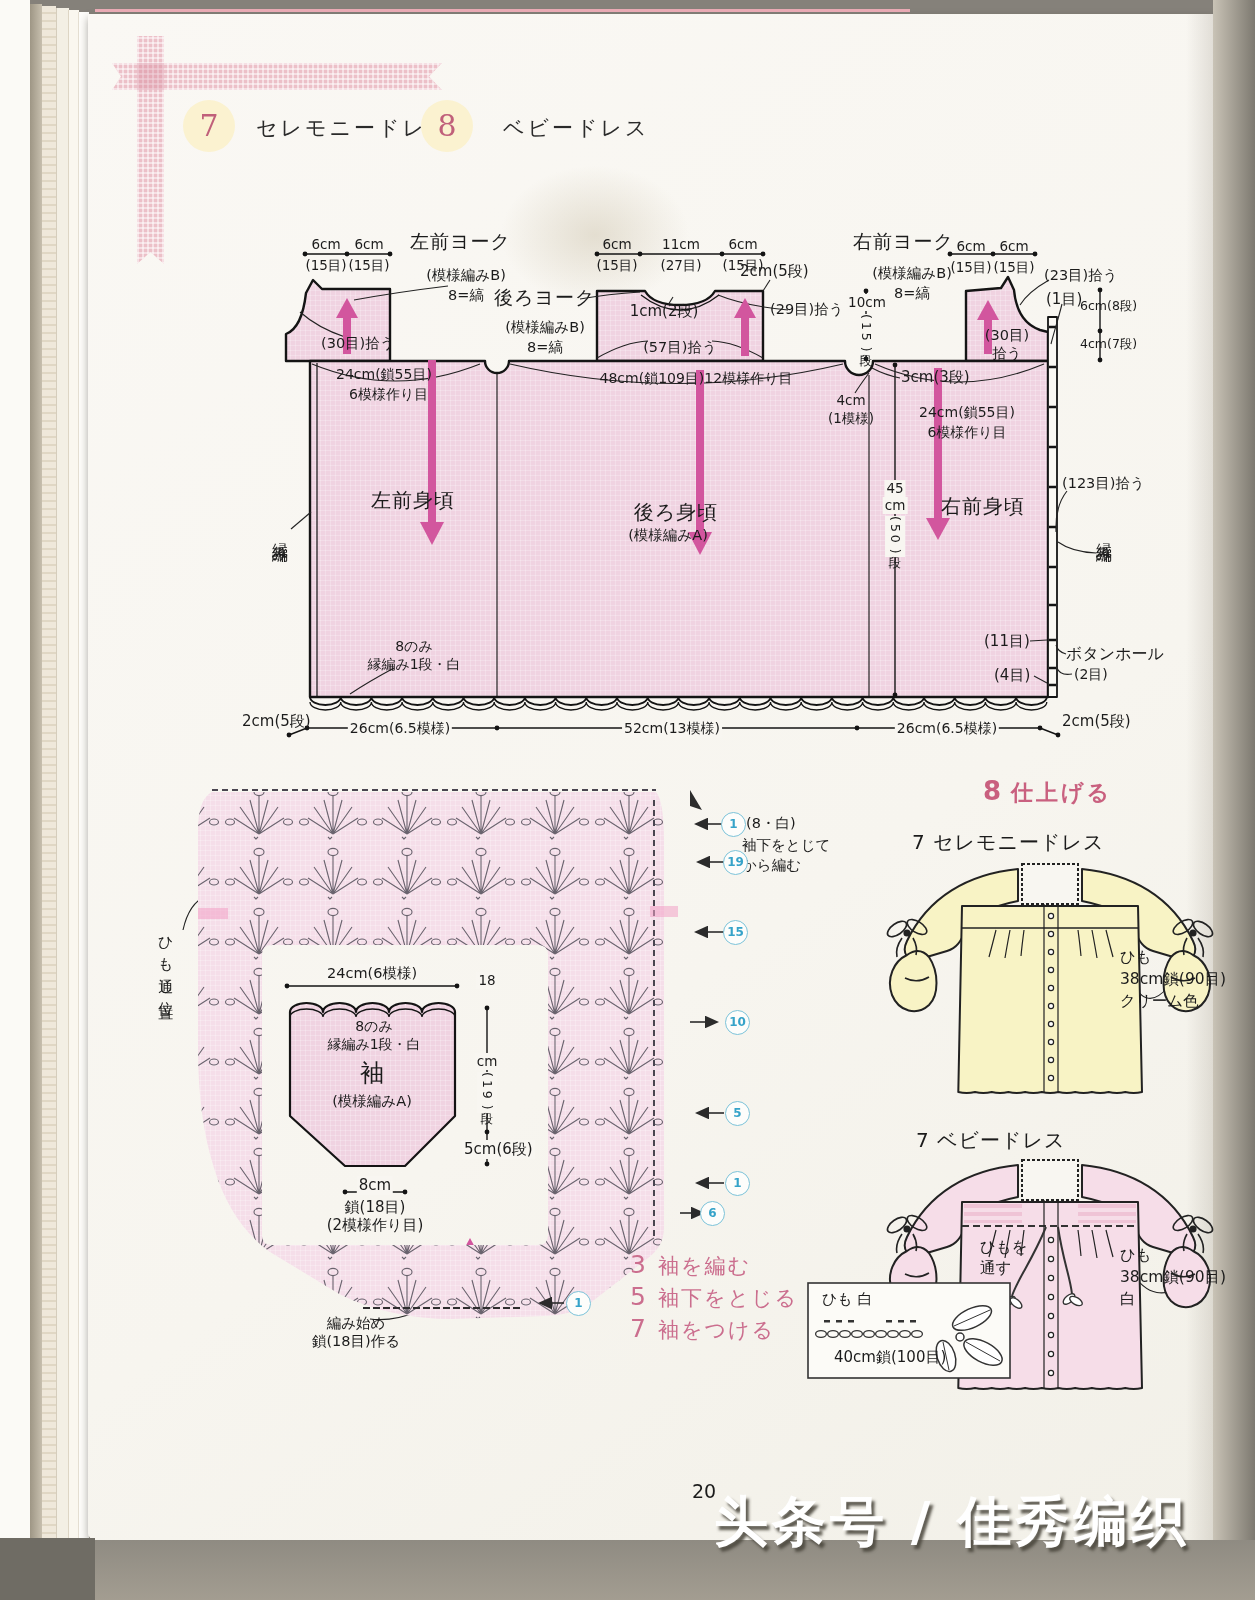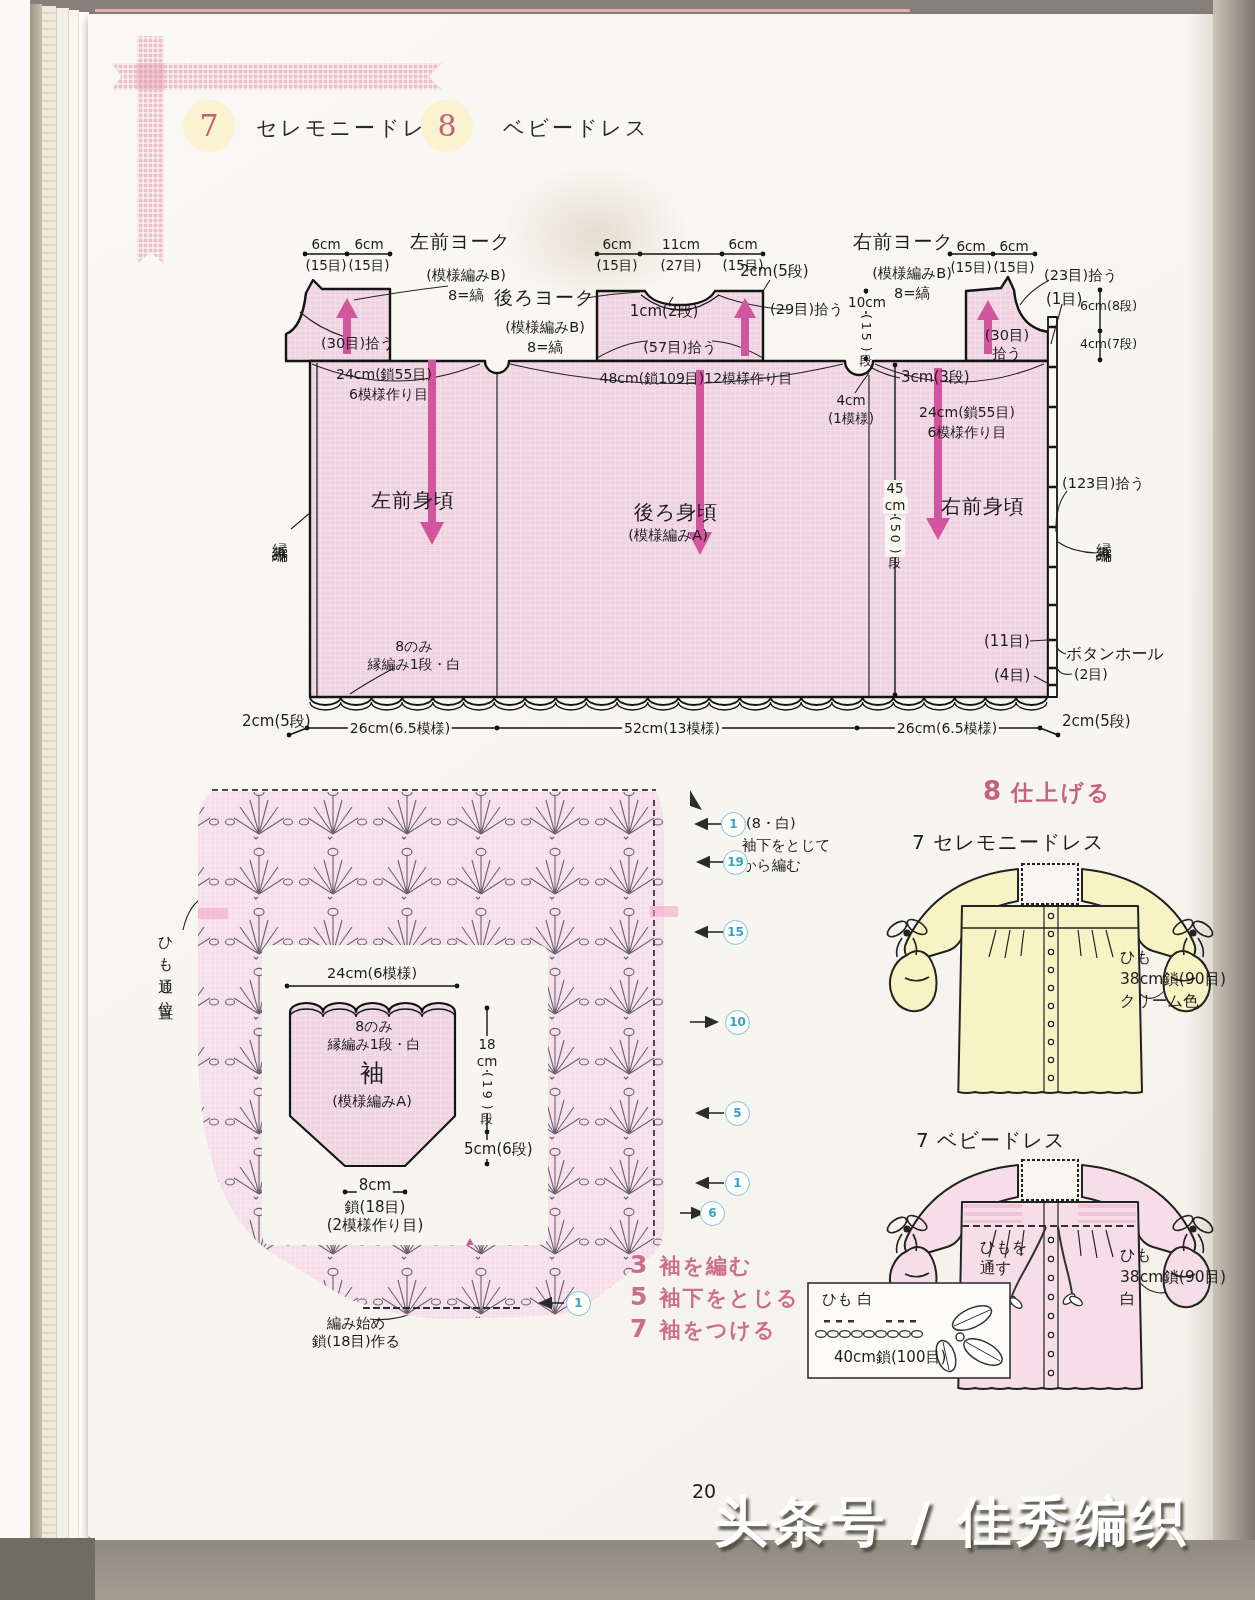--- a/index.html
+++ b/index.html
@@ -45,21 +45,21 @@
   .c{transform:translateX(-50%);}
   .s12{font-size:12.5px;} .s13{font-size:15px;text-align:right;} .s14{font-size:14px;} .s145{font-size:14.5px;}
   .s15{font-size:15px;} .s155{font-size:15.5px;} .s16{font-size:16px;}
   .t19{font-size:19px;letter-spacing:1px;} .t20{font-size:20px;letter-spacing:1px;margin-left:8px;}
   .t24{font-size:24px;}
   .vert{writing-mode:vertical-rl;letter-spacing:3px;}
   .bgw{background:#f8f6f1;padding:0 2px;}
   .cn{position:absolute;width:23px;height:23px;border:1.6px solid #7cc3d9;border-radius:50%;
       color:#36a3c9;font-weight:bold;font-size:12px;line-height:23px;text-align:center;
       background:#fdfdfb;z-index:12;}
-  .step{position:absolute;color:#cb6e8e;font-weight:bold;z-index:12;white-space:nowrap;}
+  .step{position:absolute;color:#cb6e8e;font-weight:normal;z-index:12;white-space:nowrap;}
   .step .n{font-size:25px;margin-right:12px;} .step .x{font-size:21px;letter-spacing:2px;}
   .finhead{position:absolute;color:#c9607f;font-weight:bold;z-index:12;white-space:nowrap;}
   .finhead .n{font-size:26px;margin-right:10px;} .finhead .x{font-size:22px;letter-spacing:3px;text-align:right;}
   .wm{position:absolute;left:714px;top:1486px;font-size:54px;font-weight:bold;color:#ffffff;
       letter-spacing:4px;text-shadow:3px 4px 3px rgba(75,72,62,.9);z-index:20;white-space:nowrap;}
   svg{position:absolute;left:0;top:0;z-index:5;}
 </style>
 </head>
 <body>
 
@@ -430,21 +430,21 @@
   <div class="cn" style="left:725px;top:1101px">5</div>
   <div class="cn" style="left:725px;top:1171px">1</div>
   <div class="cn" style="left:700px;top:1201px">6</div>
   <div class="cn" style="left:566px;top:1291px">1</div>
 
   <span class="lb c s145 bgw" style="left:372px;top:964px">24cm(6模様)</span>
   <span class="lb c s14" style="left:374px;top:1018px">8のみ</span>
   <span class="lb c s14" style="left:374px;top:1036px">縁編み1段・白</span>
   <span class="lb c t24" style="left:372px;top:1058px">袖</span>
   <span class="lb c s145" style="left:372px;top:1092px">(模様編みA)</span>
-  <span class="lb c bgw" style="left:487px;top:1036px">18</span>
+  <span class="lb c bgw" style="left:487px;top:972px">18</span>
   <span class="lb c bgw" style="left:487px;top:1053px">cm</span>
   <span class="lb vert s12 bgw" style="left:477px;top:1072px">(19段)</span>
   <span class="lb s13 bgw" style="left:462px;top:1140px">5cm(6段)</span>
   <span class="lb c s13 bgw" style="left:375px;top:1176px">8cm</span>
   <span class="lb c s13" style="left:375px;top:1198px">鎖(18目)</span>
   <span class="lb c s13" style="left:375px;top:1216px">(2模様作り目)</span>
   <span class="lb c s145" style="left:356px;top:1314px">編み始め</span>
   <span class="lb c s145" style="left:356px;top:1332px">鎖(18目)作る</span>
 
   <div class="step" style="left:630px;top:1250px">

